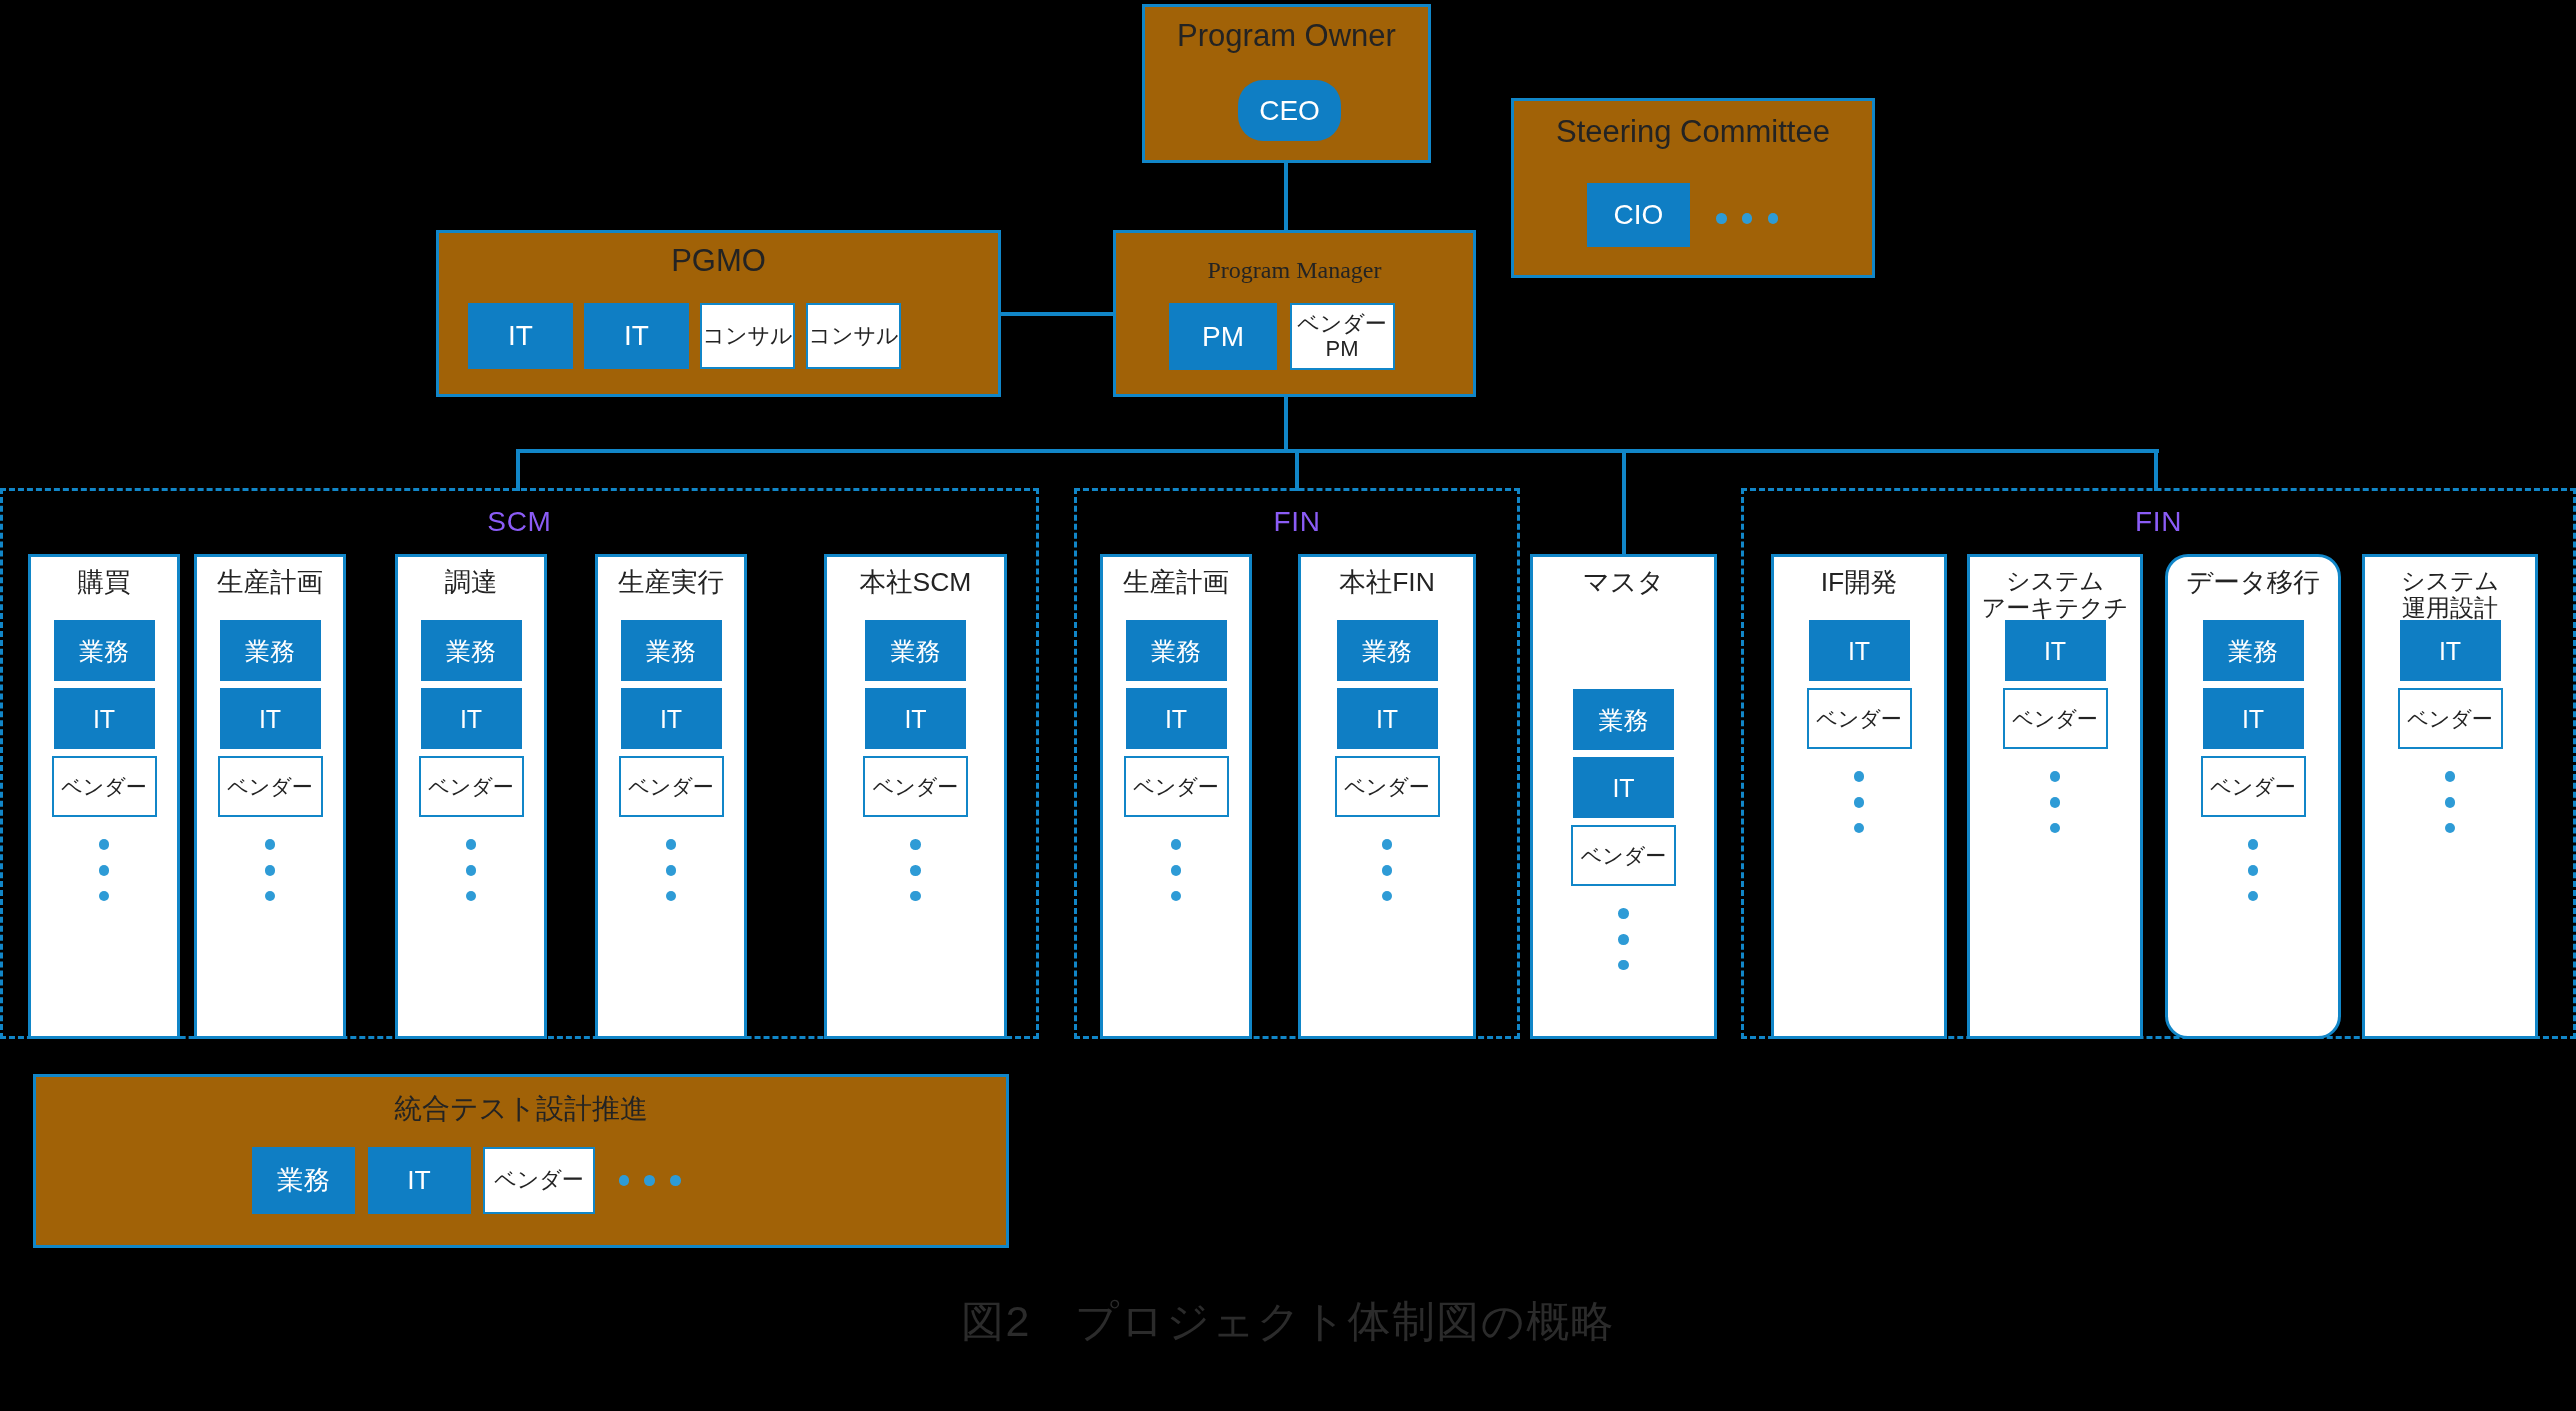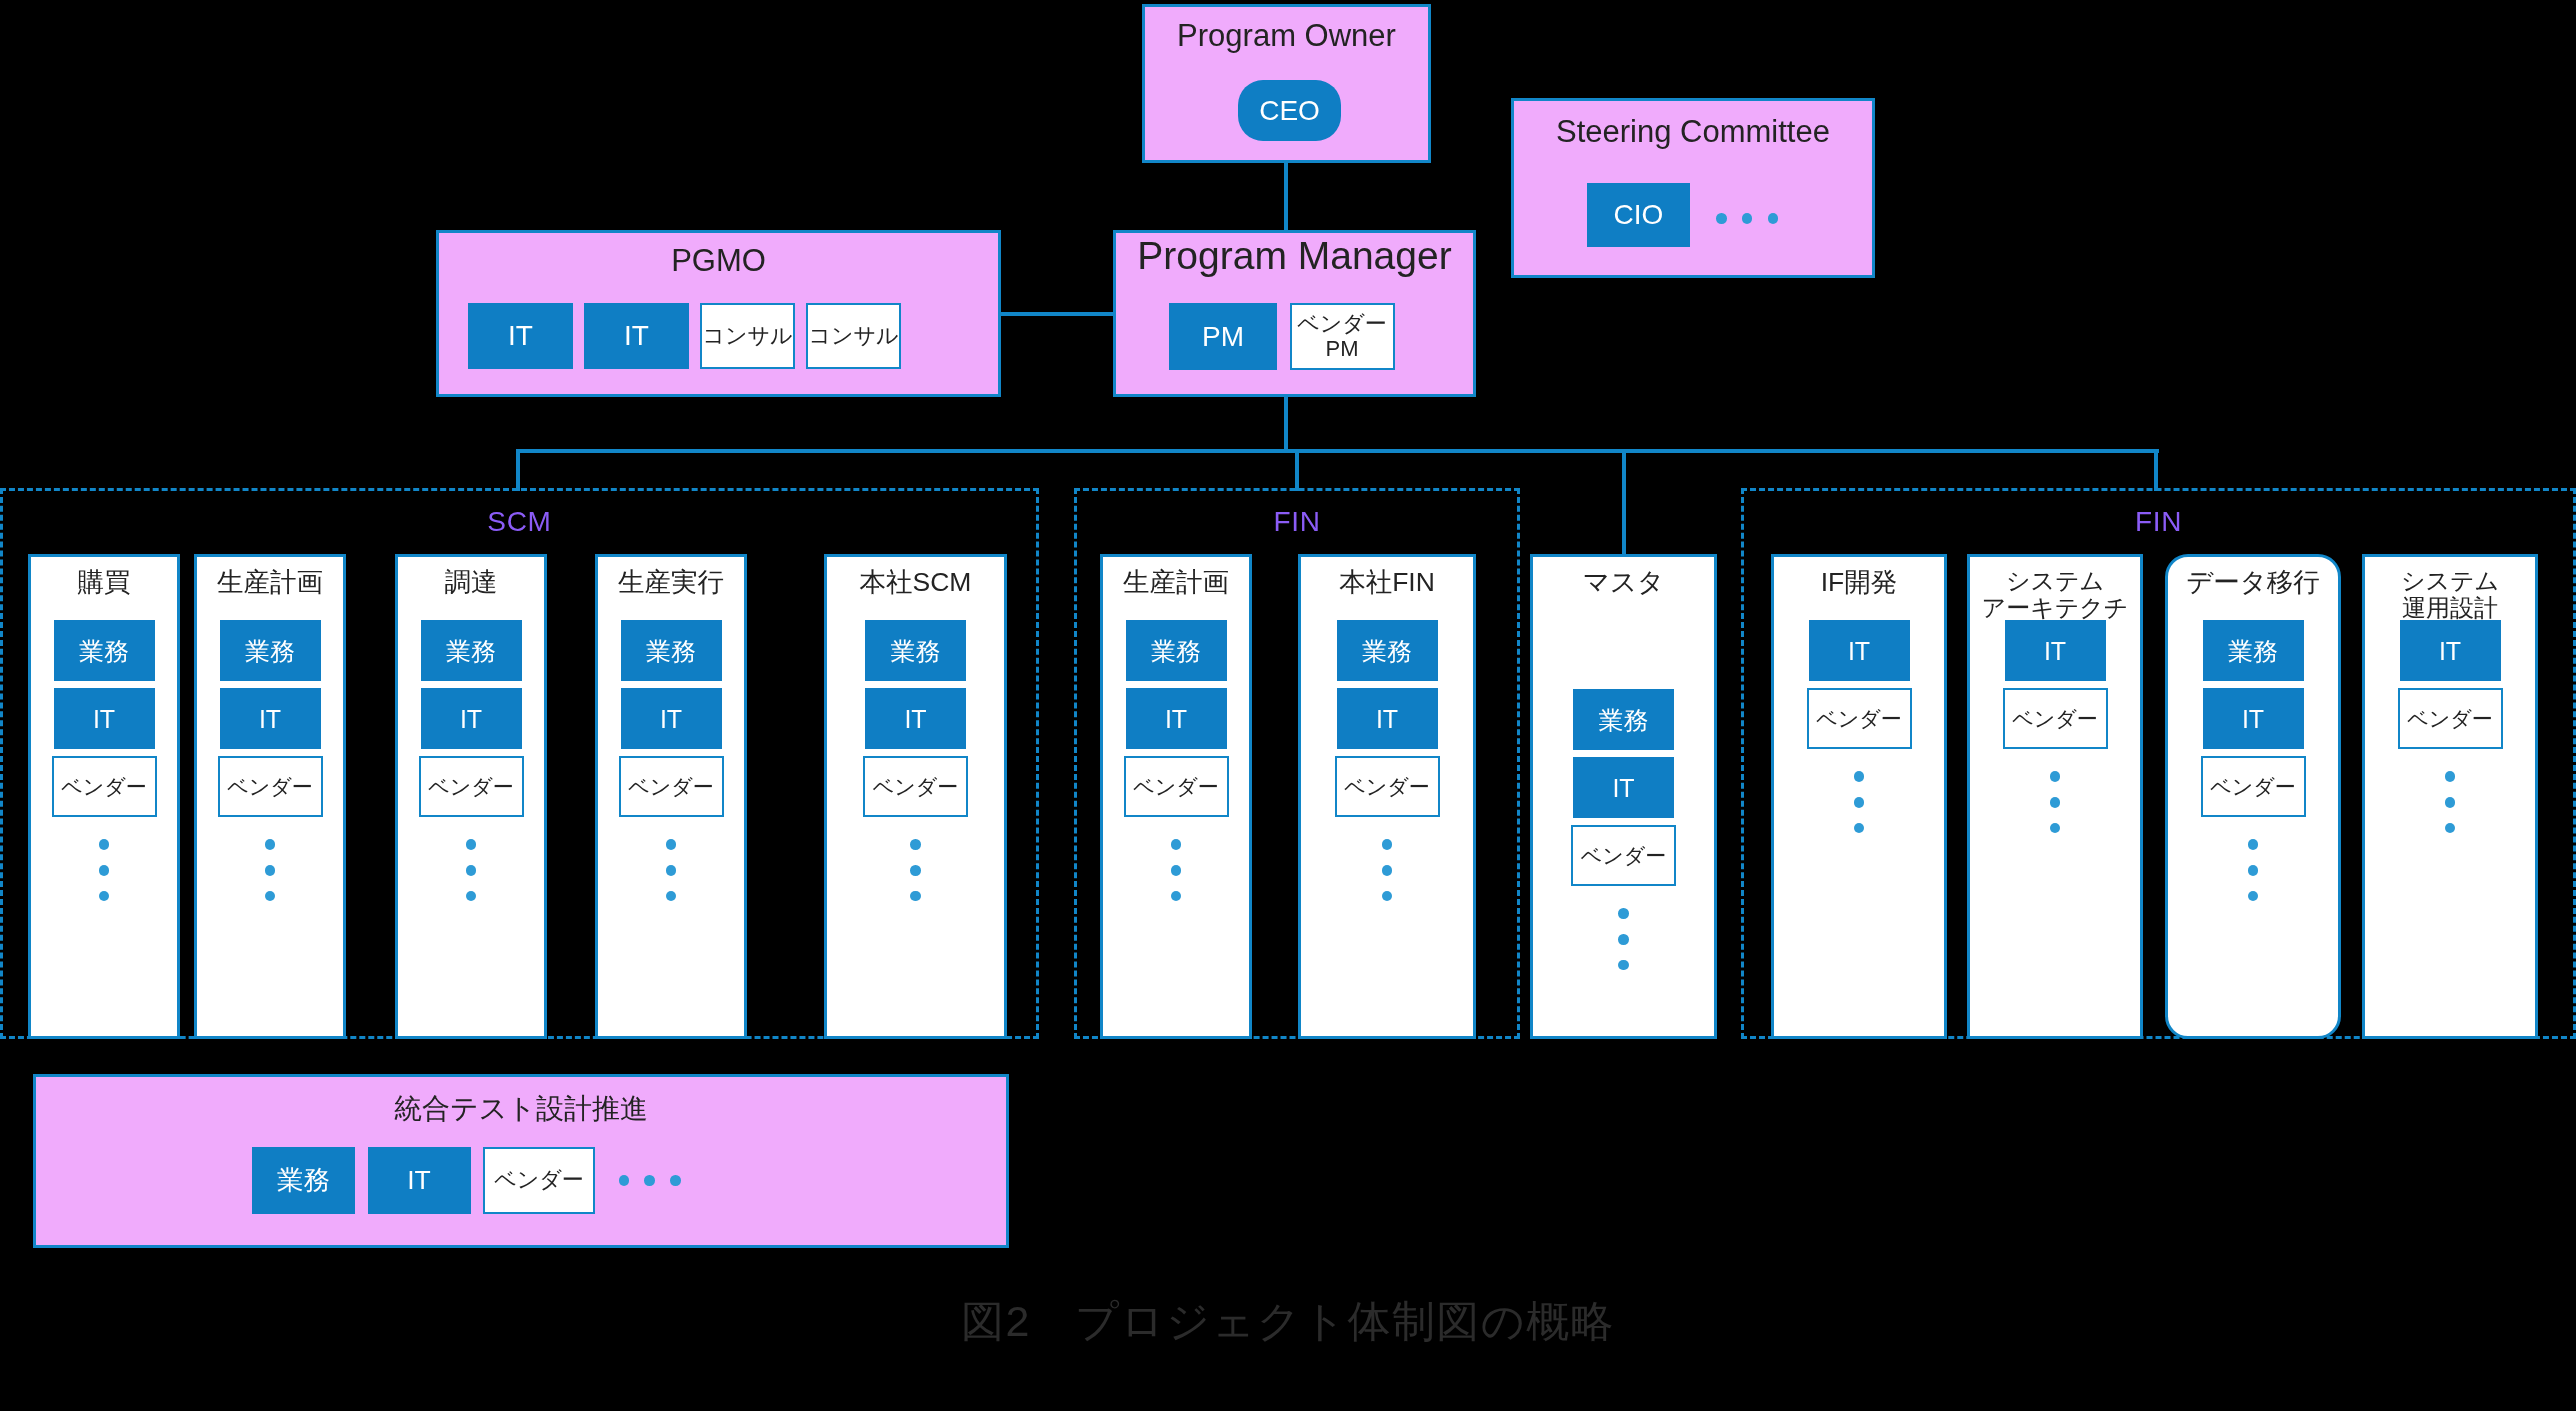--- a/index.html
+++ b/index.html
@@ -1,21 +1,21 @@
 <!DOCTYPE html>
 <html style="font-size:11px"><head>
 <meta charset="utf-8">
 <style>
   html,body{margin:0;padding:0;background:#000;}
   body{font-family:"Liberation Sans","DejaVu Sans",sans-serif;}
 
   #stage{position:relative;width:2576px;height:1411px;background:#000;overflow:hidden;}
 
   
-  .node{position:absolute;background:#f0abfc;border:3.5px solid #1186C8;box-sizing:border-box;}
+  .node{position:absolute;background:#a16207;border:3.5px solid #1186C8;box-sizing:border-box;}
   .node-title{text-align:center;color:#232323;font-weight:400;}
 
   .chip{background:#0F7EC4;color:#fff;display:flex;align-items:center;justify-content:center;
         text-align:center;line-height:1.12;box-sizing:border-box;}
   .chip.outline{background:#fff;color:#232323;border:2.8px solid #1186C8;}
 
   
   .group{position:absolute;border:3.5px dashed #1186C8;box-sizing:border-box;background:transparent;}
   .group-label{position:absolute;top:15.3px;left:0;right:0;text-align:center;color:#8b5cf6;
                font-size:28px;letter-spacing:0.7px;}
@@ -41,21 +41,21 @@
   #sc .chip{position:absolute;left:73px;top:82px;width:103px;height:64px;font-size:28px;}
   #sc .hdots{left:202px;top:112px;}
 
   #pgmo{left:436px;top:230px;width:565px;height:167px;}
   #pgmo .node-title{font-size:31px;margin-top:9.8px;}
   #pgmo .chipsrow{position:absolute;left:29px;top:70px;display:flex;gap:11px;}
   #pgmo .chipsrow .chip{width:105px;height:66px;font-size:28px;}
   #pgmo .chipsrow .chip.outline{width:95px;font-size:22px;}
 
   #pm{left:1113px;top:230px;width:363px;height:167px;}
-  #pm .node-title{font-size:39px;margin-top:1px;}
+  #pm .node-title{font-size:24px;margin-top:24px;font-family:Liberation Serif, serif;}
   #pm .chipsrow{position:absolute;left:53px;top:70px;display:flex;gap:12.5px;}
   #pm .chipsrow .chip{width:108px;height:67px;font-size:28px;}
   #pm .chipsrow .chip.outline{width:105px;font-size:22px;}
 
   
   #grp-scm{left:0px;top:488px;width:1039px;height:551px;}
   #grp-fin1{left:1074px;top:488px;width:446px;height:551px;}
   #grp-fin2{left:1741px;top:488px;width:835px;height:551px;}
 
   

